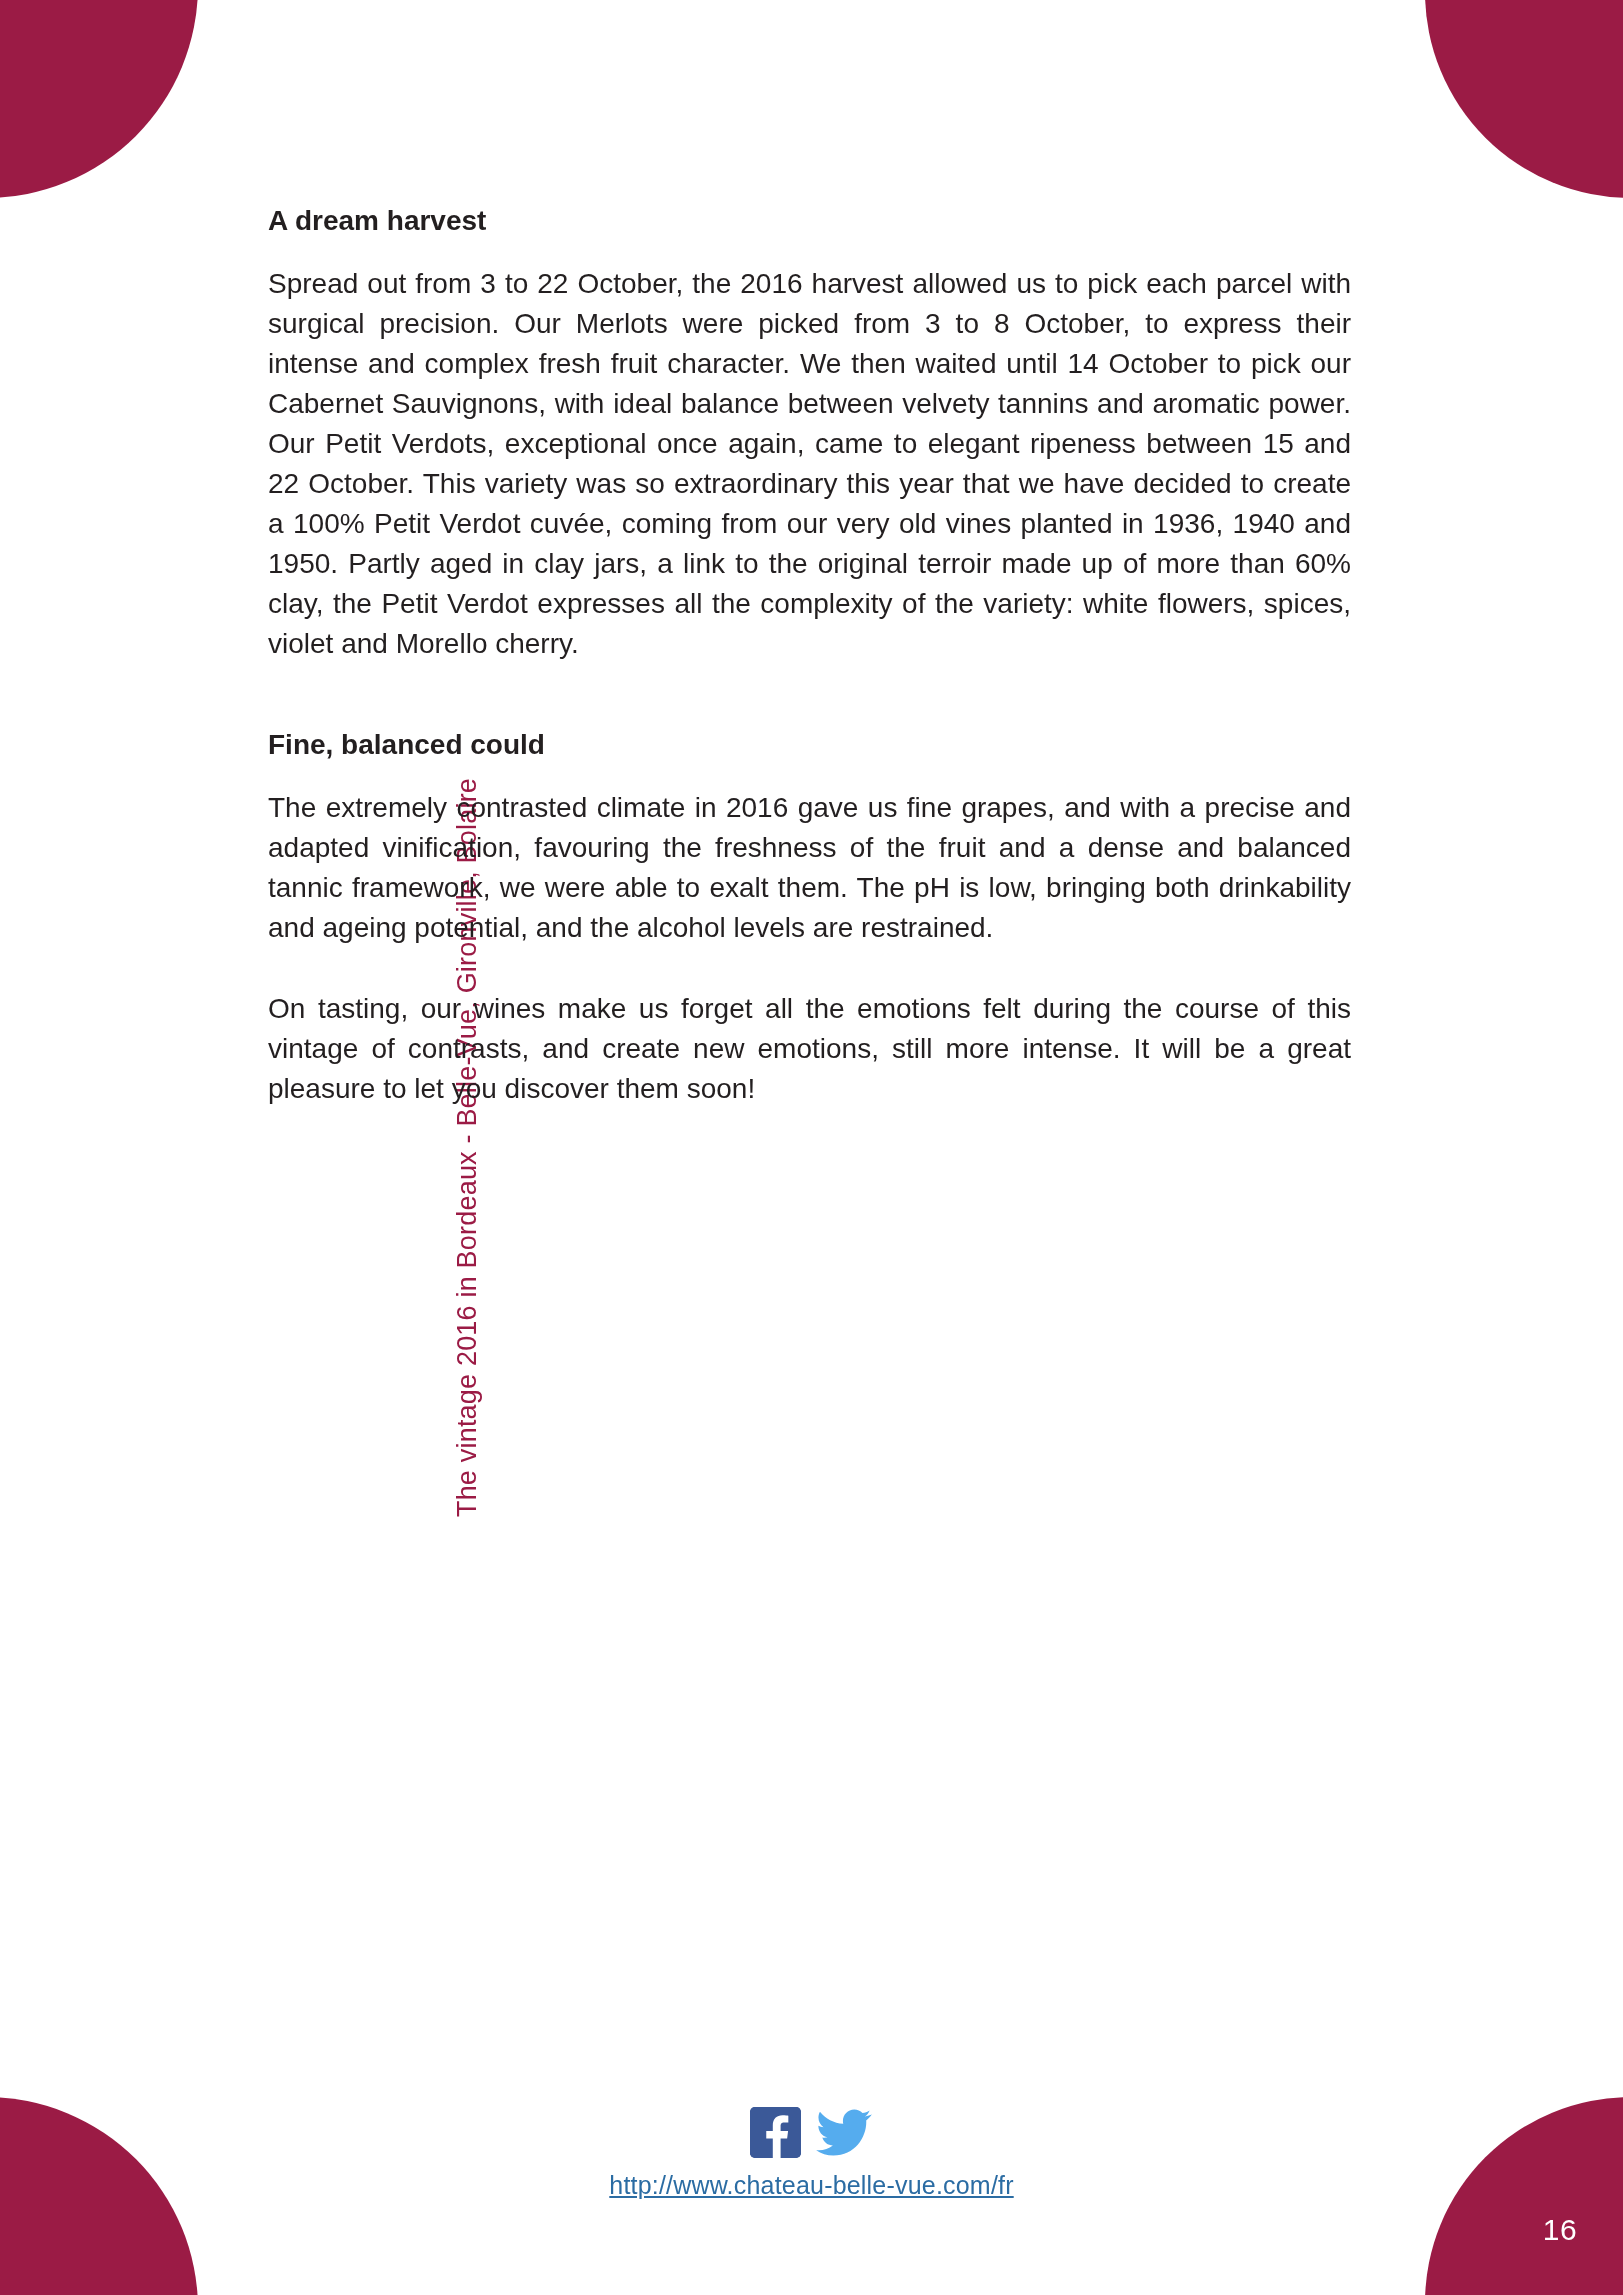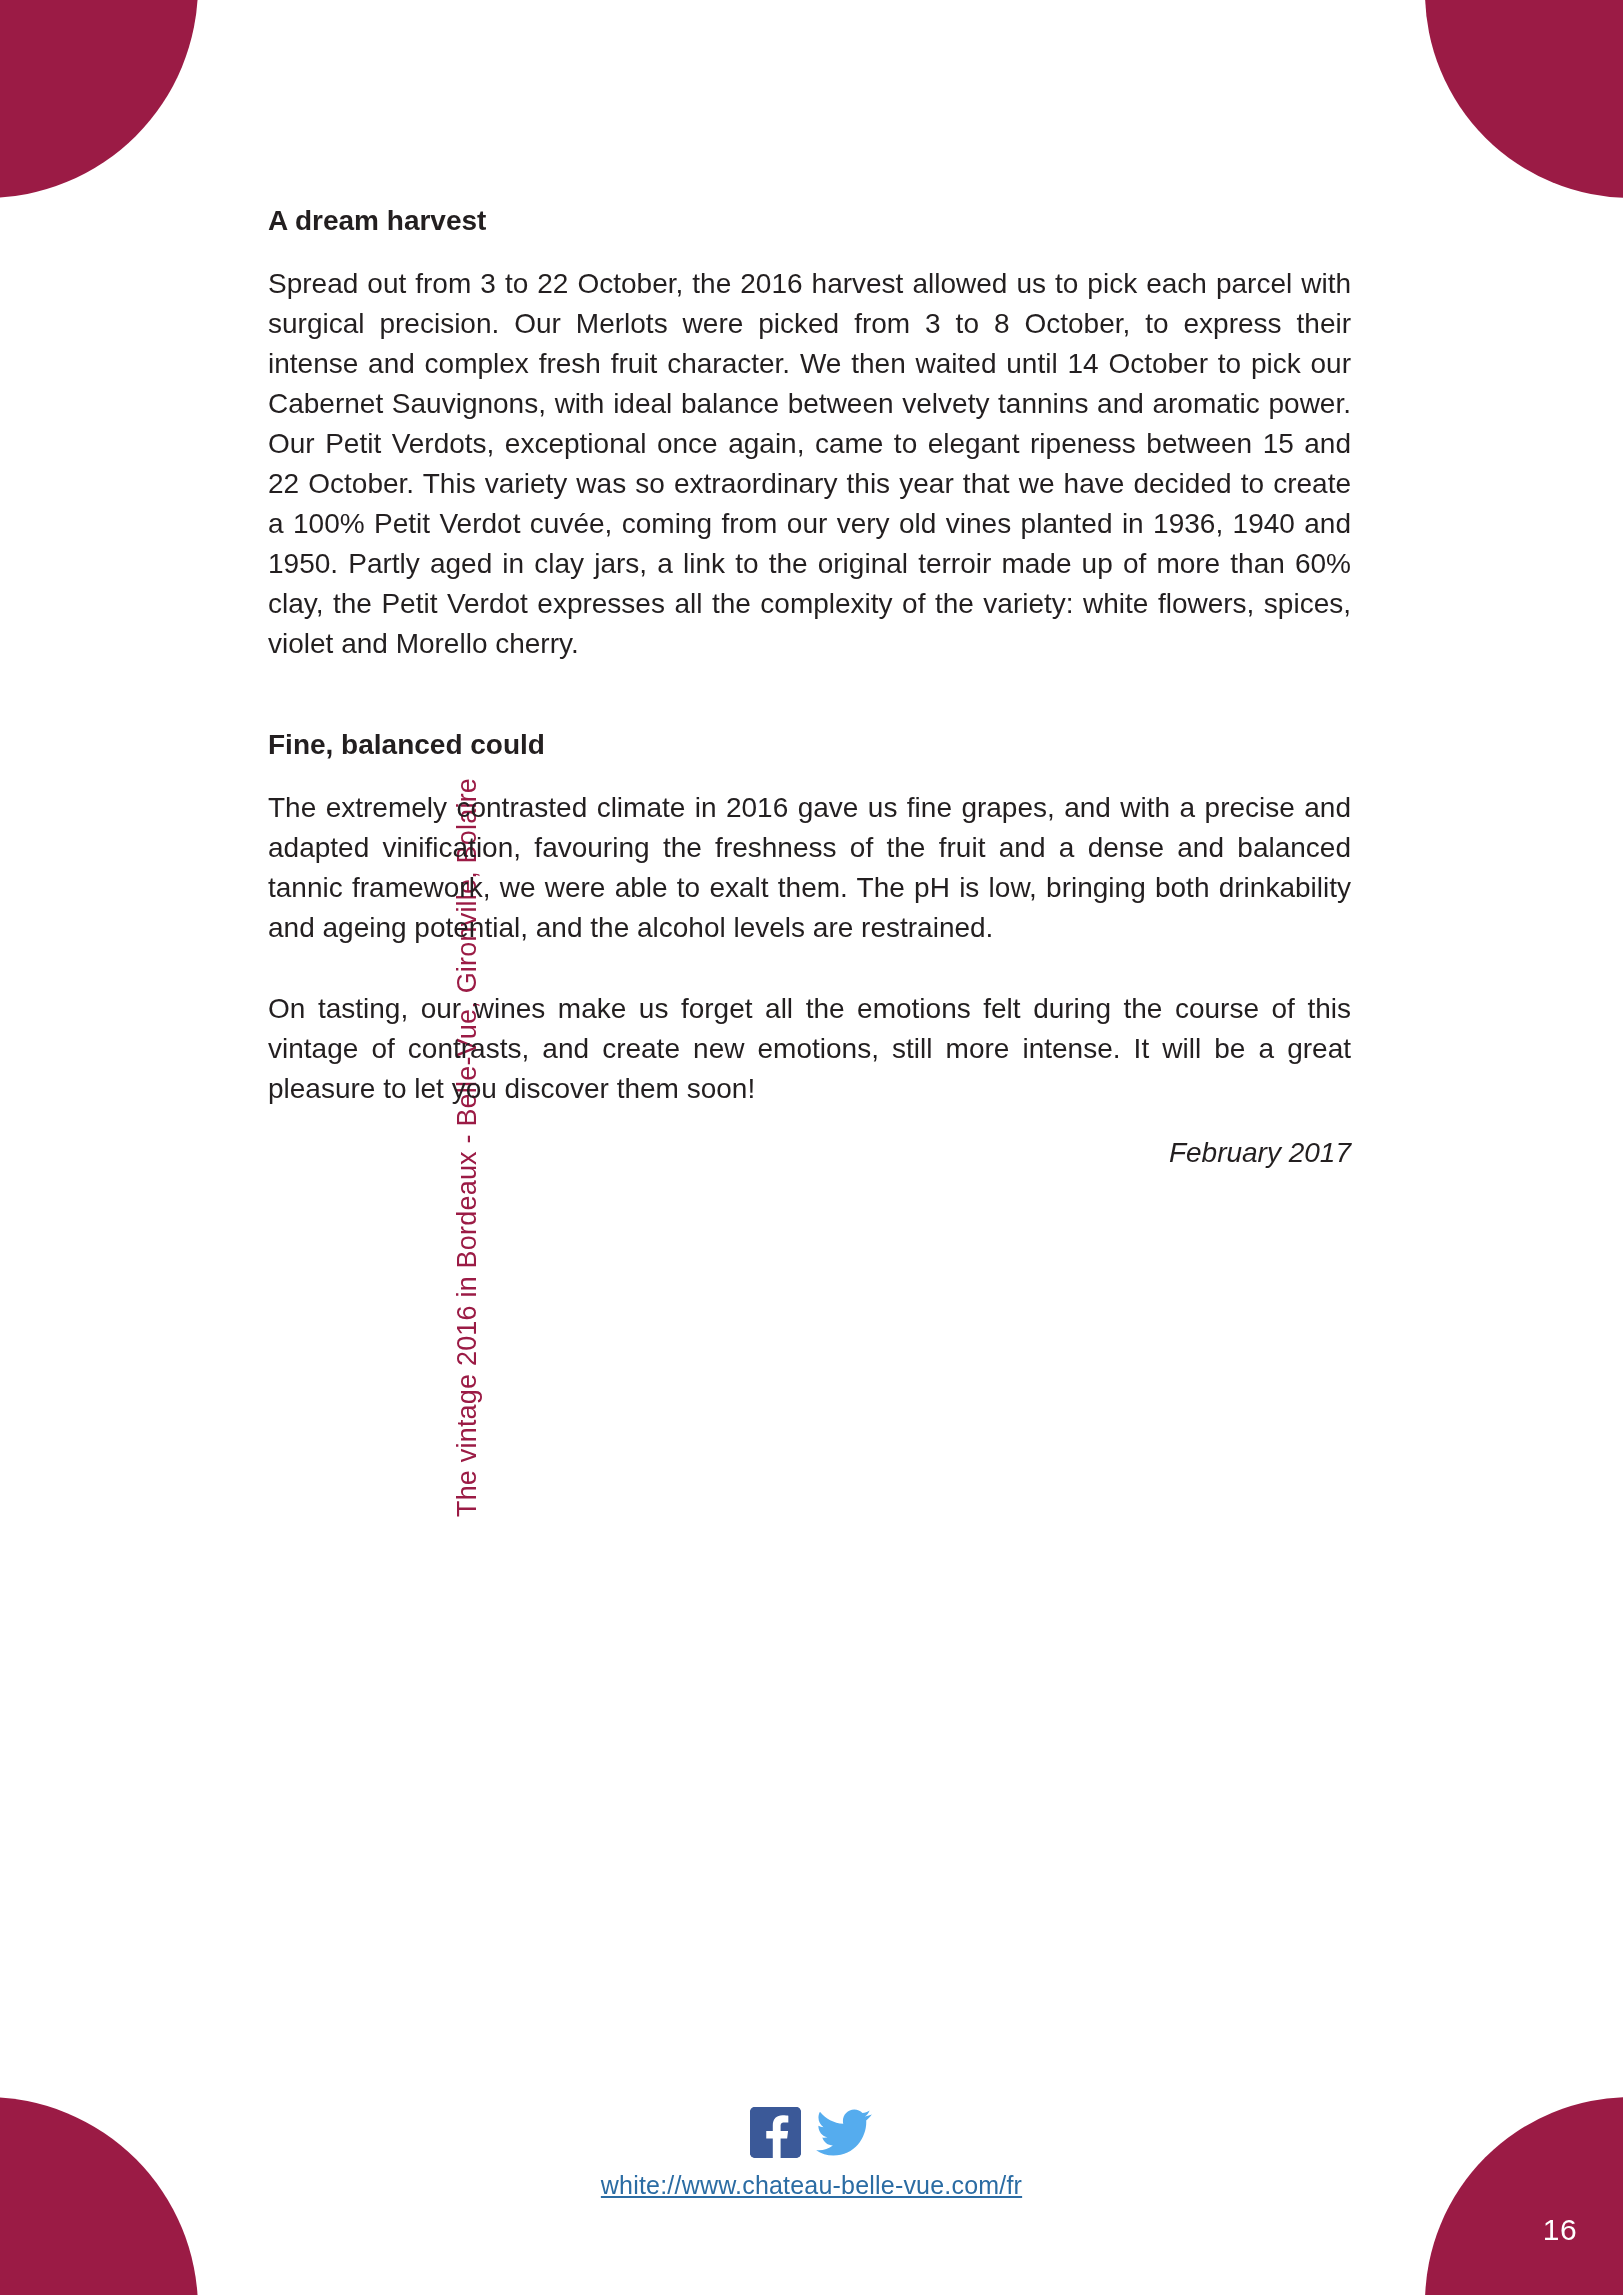--- a/index.html
+++ b/index.html
@@ -195,37 +195,36 @@
     <div class="gap-sm"></div>
 
     <p class="body">The extremely contrasted climate in 2016 gave us fine grapes, and with a precise and adapted vinification, favouring the freshness of the fruit and a dense and balanced tannic framework, we were able to exalt them. The pH is low, bringing both drinkability and ageing potential, and the alcohol levels are restrained.</p>
 
     <div class="gap-md"></div>
 
     <p class="body">On tasting, our wines make us forget all the emotions felt during the course of this vintage of contrasts, and create new emotions, still more intense. It will be a great pleasure to let you discover them soon!</p>
 
     <div class="gap-sm"></div>
 
-    <p class="signature">February 2017</p>
 
   </div>
 
   <div class="footer">
     <div class="social-row">
       <a class="fb-link" href="#" style="line-height:0;">
         <svg class="fb-icon" viewBox="0 0 64 64">
           <rect x="0" y="0" width="64" height="64" rx="6" ry="6" fill="#3B5998"></rect>
           <path d="M38.4 64V39.6h8.2l1.2-9.5h-9.4v-6.1c0-2.8.8-4.6 4.7-4.6h5V10.9c-.9-.1-3.9-.4-7.3-.4-7.2 0-12.2 4.4-12.2 12.5v7.1h-8.2v9.5h8.2V64h9.8z" fill="#ffffff"></path>
         </svg>
       </a>
       <a class="tw-link" href="#" style="line-height:0;">
         <svg class="tw-icon" viewBox="0 0 72 64">
           <path d="M69.6 9.7c-2.5 1.1-5.2 1.9-8.1 2.2 2.9-1.8 5.1-4.5 6.2-7.8-2.7 1.6-5.8 2.8-9 3.4C56.1 4.8 52.4 3 48.3 3c-7.9 0-14.3 6.5-14.3 14.6 0 1.1.1 2.3.4 3.3C22.5 20.3 12 14.5 5 5.7c-1.2 2.2-1.9 4.8-1.9 7.5 0 5.1 2.5 9.5 6.4 12.1-2.4-.1-4.6-.7-6.5-1.8v.2c0 7.1 4.9 13 11.5 14.3-1.2.3-2.5.5-3.8.5-.9 0-1.8-.1-2.7-.3 1.8 5.8 7.1 10 13.3 10.1-4.9 3.9-11 6.2-17.7 6.2-1.2 0-2.3-.1-3.4-.2C6.4 58.6 13.9 61 21.9 61c26.9 0 41.6-22.7 41.6-42.4l-.1-1.9c2.9-2.1 5.3-4.7 7.2-7.7l-1 .7z" fill="#55ACEE"></path>
         </svg>
       </a>
     </div>
-    <a class="site-link" href="#">white://www.chateau-belle-vue.com/fr</a>
+    <a class="site-link" href="#">http://www.chateau-belle-vue.com/fr</a>
   </div>
 
   <div class="page-number">16</div>
 
 </div>
 
 
 </body></html>

